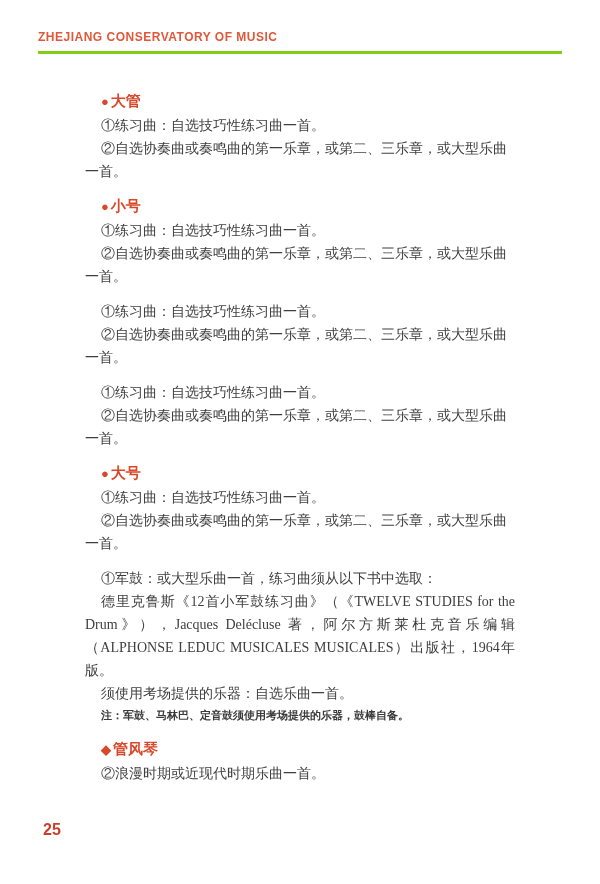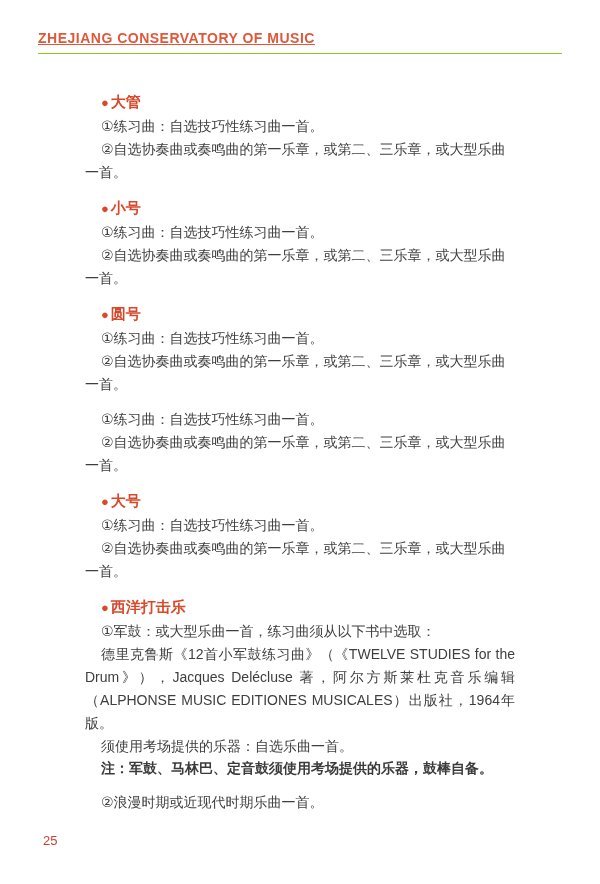--- a/index.html
+++ b/index.html
@@ -7,61 +7,60 @@
     width:600px;height:884px;
     background:#ffffff;
     font-family:"Liberation Sans","DejaVu Sans",sans-serif;
     color:#3e3e3e;
     position:relative;
     overflow:hidden;
   }
   .page-header{padding:30px 38px 0 38px;}
   .logo-text{
     color:#e0583a;
-    font-size:14px;
+    font-size:12px;
     font-weight:bold;
     letter-spacing:0.5px;
     padding-bottom:7px;
-    border-bottom:1px solid #84cc16;
-    text-decoration:underline;
+    border-bottom:3px solid #84cc16;
   }
   .content{
     margin:36px 85px 0 85px;
     width:430px;
     font-size:14px;
     line-height:23px;
   }
-  section{margin:12px 0 3px 0;}
+  section{margin:12px 0 3px 0;font-family:Liberation Serif, serif;}
   .sec-h{
     margin:3px 0 1px 0;
     padding:0;
     font-size:15px;
     line-height:23px;
     font-weight:bold;
     color:#d8492b;
     text-indent:16px;
   }
   .bullet{font-size:13px;margin-right:2px;}
   .para{margin:0;text-indent:16px;}
   .just{text-align:justify;}
   .note{
     margin:0;
     text-indent:16px;
-    font-size:14px;
+    font-size:11px;
     line-height:21px;
     font-weight:bold;
     color:#3a3a3a;
   }
   .page-number{
     position:absolute;
     left:43px;
-    bottom:36px;
+    bottom:45px;
     color:#c8402c;
-    font-size:13px;
-    font-weight:normal;
+    font-size:16px;
+    font-weight:bold;
   }
 </style>
 </head>
 <body>
 
 <div class="page">
 
   <header class="page-header">
     <div class="logo-text">ZHEJIANG CONSERVATORY OF MUSIC</div>
   </header>
@@ -74,46 +73,45 @@
       <p class="para">②自选协奏曲或奏鸣曲的第一乐章，或第二、三乐章，或大型乐曲一首。</p>
     </section>
 
     <section>
       <h2 class="sec-h"><span class="bullet">●</span><span>小号</span></h2>
       <p class="para">①练习曲：自选技巧性练习曲一首。</p>
       <p class="para">②自选协奏曲或奏鸣曲的第一乐章，或第二、三乐章，或大型乐曲一首。</p>
     </section>
 
     <section>
-      <h2 class="sec-h"><span class="bullet">●</span><span>圆号</span></h2>
       <p class="para">①练习曲：自选技巧性练习曲一首。</p>
       <p class="para">②自选协奏曲或奏鸣曲的第一乐章，或第二、三乐章，或大型乐曲一首。</p>
     </section>
 
     <section>
       <p class="para">①练习曲：自选技巧性练习曲一首。</p>
       <p class="para">②自选协奏曲或奏鸣曲的第一乐章，或第二、三乐章，或大型乐曲一首。</p>
     </section>
 
     <section>
       <h2 class="sec-h"><span class="bullet">●</span><span>大号</span></h2>
       <p class="para">①练习曲：自选技巧性练习曲一首。</p>
       <p class="para">②自选协奏曲或奏鸣曲的第一乐章，或第二、三乐章，或大型乐曲一首。</p>
     </section>
 
     <section>
-      <h2 class="sec-h"><span class="bullet">●</span><span>西洋打击乐</span></h2>
       <p class="para">①军鼓：或大型乐曲一首，练习曲须从以下书中选取：</p>
-      <p class="para just">德里克鲁斯《12首小军鼓练习曲》（《TWELVE STUDIES for the Drum》），Jacques Delécluse 著，阿尔方斯莱杜克音乐编辑（ALPHONSE MUSIC EDITIONES MUSICALES）出版社，1964年版。</p>
+      <p class="para just">德里克鲁斯《12首小军鼓练习曲》（《TWELVE STUDIES for the Drum》），Jacques Delécluse 著，阿尔方斯莱杜克音乐编辑（ALPHONSE LEDUC MUSICALES MUSICALES）出版社，1964年版。</p>
       <p class="para">须使用考场提供的乐器：自选乐曲一首。</p>
       <p class="note">注：军鼓、马林巴、定音鼓须使用考场提供的乐器，鼓棒自备。</p>
     </section>
 
     <section>
 
+      <h2 class="sec-h"><span class="bullet">◆</span><span>管风琴</span></h2>
       <p class="para">②浪漫时期或近现代时期乐曲一首。</p>
 
     </section>
 
   </main>
 
   <div class="page-number">25</div>
 
 </div>
 

